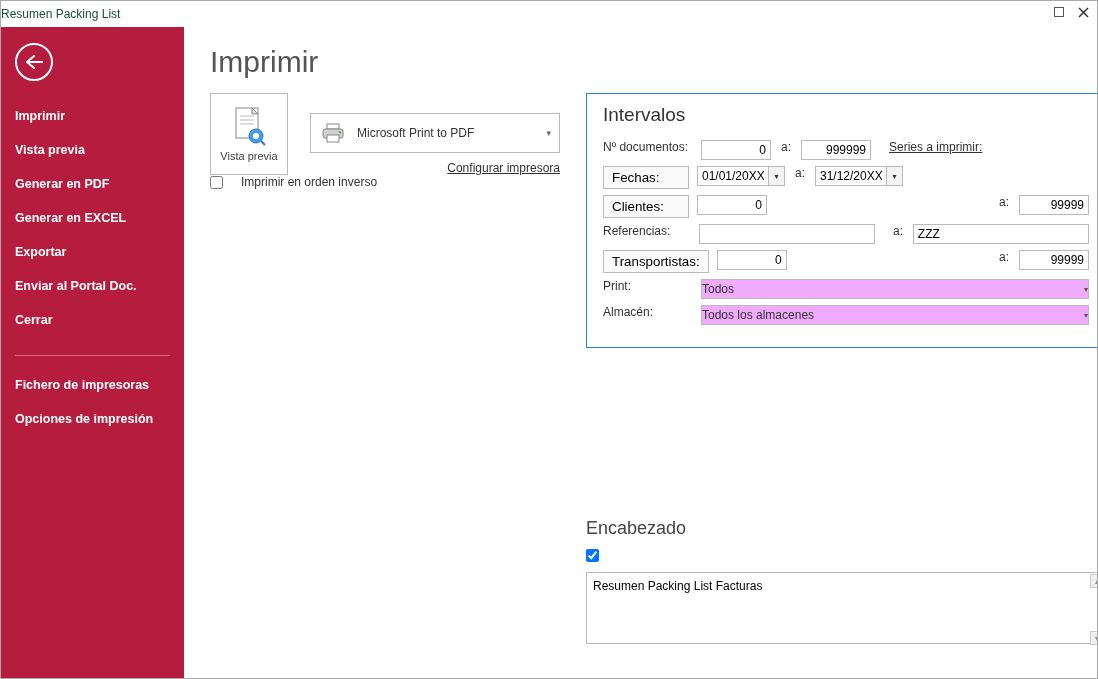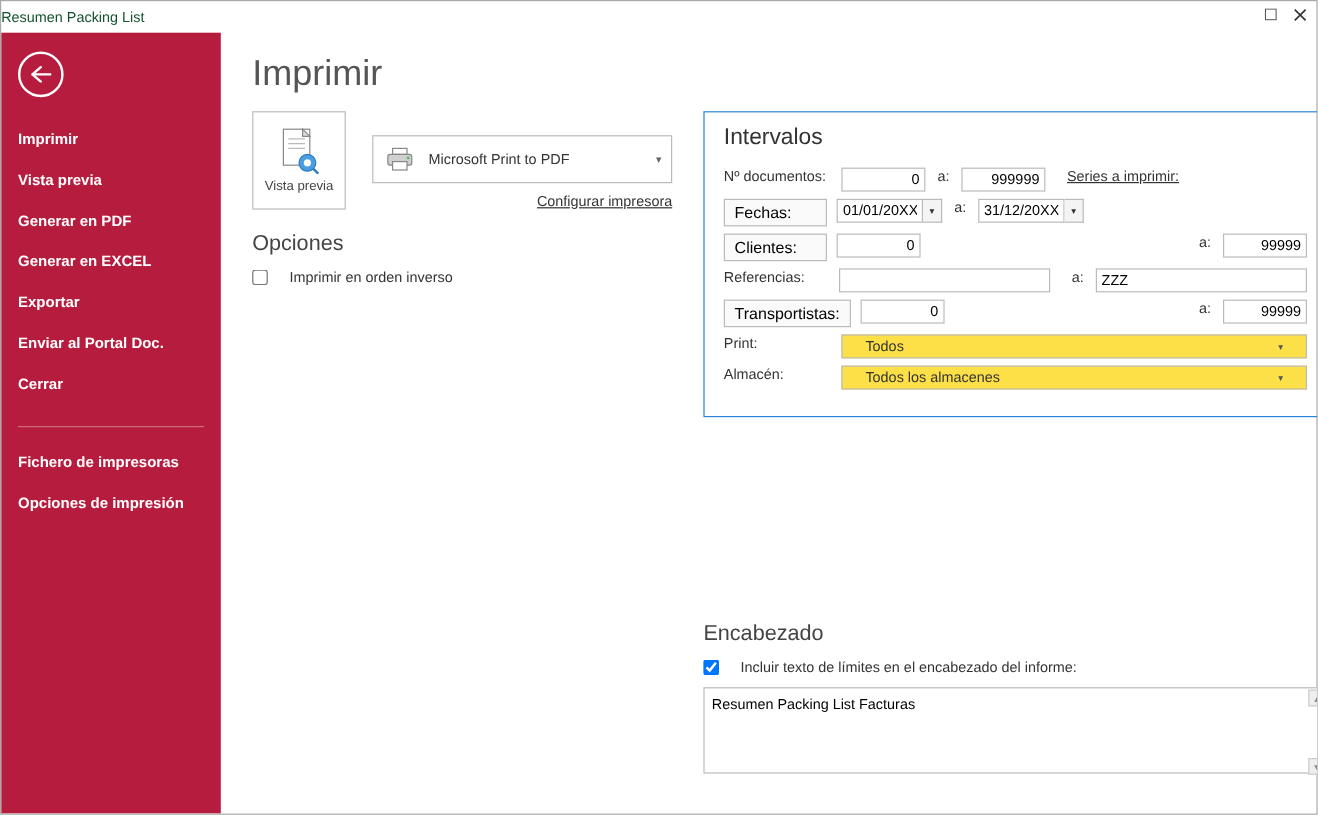--- a/index.html
+++ b/index.html
@@ -28,21 +28,21 @@
 .panel h2 { margin-top: 0; margin-bottom: 14px; font-size: 19px; color: #333; }
 .field-row { display: flex; align-items: flex-start; gap: 8px; margin-bottom: 6px; font-size: 12px; }
 .lbl { width: 90px; color: #333; }
 .lbl-btn { border: 1px solid #bbb; background: #fafafa; padding: 3px 8px; cursor: pointer; min-width: 86px; text-align: left; }
 .txt { border: 1px solid #bbb; height: 20px; padding: 0 4px; font-size: 12px; }
 .txt.right { text-align: right; }
 .sep-a { width: 14px; text-align: center; }
 .series-link { text-decoration: underline; cursor: pointer; margin-left: 10px; }
 .date-combo { display: flex; align-items: center; }
 .date-combo .caret-btn { width: 16px; height: 20px; border: 1px solid #bbb; border-left: none; background: #f4f4f4; display: flex; align-items: center; justify-content: center; font-size: 8px; cursor: pointer; }
-.select-full { border: 1px solid #bbb; height: 20px; flex: 1; padding: 0 19px; background: #fde047; display: flex; align-items: center; justify-content: space-between; cursor: pointer; }
+.select-full { border: 1px solid #bbb; height: 20px; flex: 1; padding: 0 0; background: #f0abfc; display: flex; align-items: center; justify-content: space-between; cursor: pointer; }
 .select-full .caret { font-size: 8px; color: #555; }
 .right-col { flex: 1; min-width: 520px; }
 .header-section { margin-top: 170px; }
 .ta-wrap { position: relative; margin-top: 10px; }
 textarea { width: 100%; height: 72px; border: 1px solid #bbb; padding: 6px; font-family: inherit; font-size: 12px; resize: none; }
 .ta-scroll { position: absolute; right: 2px; top: 2px; bottom: 2px; width: 14px; display: flex; flex-direction: column; justify-content: space-between; }
 .ta-scroll .arr { width: 14px; height: 14px; background: #eee; border: 1px solid #ccc; font-size: 8px; display: flex; align-items: center; justify-content: center; color: #888; }
 .two-col { display: flex; gap: 26px; align-items: flex-start; }
 .left-col { width: 350px; }
 svg { display: block; }
@@ -114,21 +114,20 @@
                   <rect x="6" y="13" width="12" height="7" fill="#fff" stroke="#888"></rect>
                   <circle cx="19" cy="10" r="1.2" fill="#5ab95a"></circle>
                 </svg>
                 <span>Microsoft Print to PDF</span>
                 <span class="caret">▾</span>
               </div>
               <div class="config-link">Configurar impresora</div>
             </div>
           </div>
 
-          <h2>Opciones</h2>
           <label class="chk-row">
             <input type="checkbox" style="">
             <span>Imprimir en orden inverso</span>
           </label>
         </div>
 
         <div class="right-col">
           <div class="panel">
             <h2>Intervalos</h2>
 
@@ -191,21 +190,20 @@
                 <span>Todos los almacenes</span>
                 <span class="caret">▾</span>
               </div>
             </div>
           </div>
 
           <div class="header-section">
             <h2>Encabezado</h2>
             <label class="chk-row" style="margin-top:8px">
               <input type="checkbox" checked="" style="">
-              <span>Incluir texto de límites en el encabezado del informe:</span>
             </label>
             <div class="ta-wrap">
               <textarea style="">Resumen Packing List Facturas</textarea>
               <div class="ta-scroll">
                 <div class="arr">▴</div>
                 <div class="arr">▾</div>
               </div>
             </div>
           </div>
         </div>

